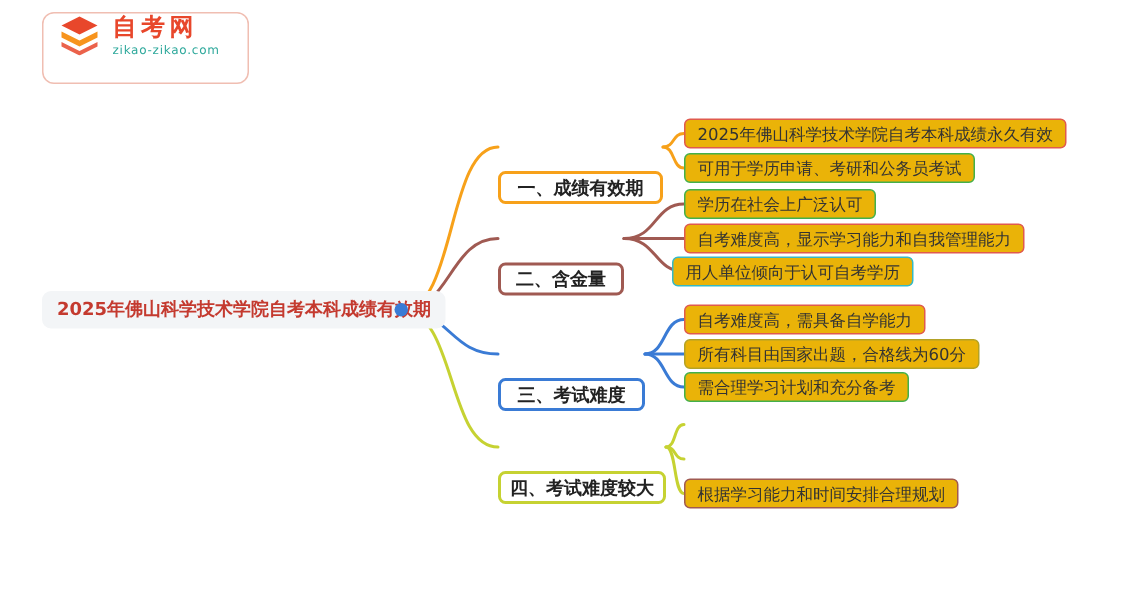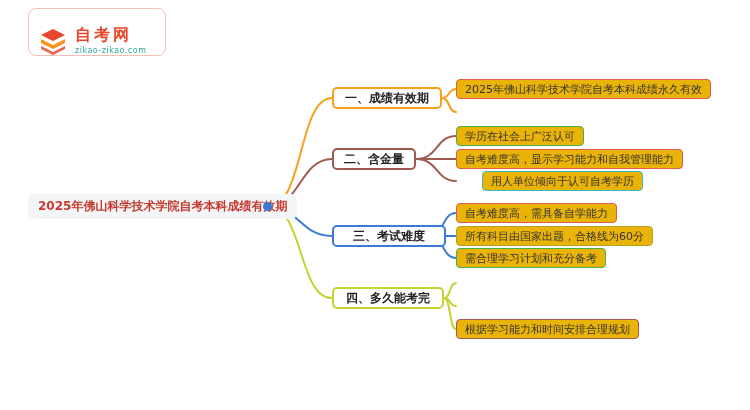--- a/index.html
+++ b/index.html
@@ -10,42 +10,42 @@
     overflow:hidden;
   }
   .canvas { position:relative; width:750px; height:410px; background:#fff; }
 
   .connectors { position:absolute; left:0; top:0; pointer-events:none; }
   .connectors path { fill:none; stroke-width:2; stroke-linecap:round; }
 
   .logo {
     position:absolute; left:28px; top:8px; width:138px; height:48px;
     border:1px solid #f0beb2; border-radius:8px;
-    display:flex; align-items:flex-end; gap:8px; padding:0 10px;
+    display:flex; align-items:flex-start; gap:8px; padding:0 10px;
     background:#fff; cursor:pointer;
   }
   .logo-title { color:#e8472b; font-weight:bold; font-size:16px; letter-spacing:3px; line-height:1.1; }
   .logo-url { color:#2fa99c; font-size:8px; margin-top:2px; letter-spacing:0.5px; }
 
   .root-node {
     position:absolute; left:28px; top:194px;
     padding:4px 10px; background:#f3f5f7; border-radius:6px;
     font-size:12px; font-weight:bold; white-space:nowrap; cursor:pointer;
   }
   .root-dot {
     position:absolute; left:263px; top:202px; width:9px; height:9px;
     border-radius:50%; cursor:pointer;
   }
 
   .branch {
     position:absolute; height:22px; background:#fff;
     border:2px solid #999; border-radius:5px;
     font-size:12px; font-weight:bold; color:#222;
     display:flex; align-items:center; justify-content:center;
-    white-space:nowrap; cursor:pointer;
+    white-space:nowrap; cursor:pointer;margin-top:27px;
   }
 
   .leaf {
     position:absolute; height:20px; background:#eab308;
     border:1.5px solid #999; border-radius:4px;
     font-size:11px; color:#333;
     display:flex; align-items:center; padding:0 8px;
     white-space:nowrap; cursor:pointer;
   }
 </style>
@@ -87,28 +87,29 @@
       <div class="logo-title">自考网</div>
       <div class="logo-url">zikao-zikao.com</div>
     </div>
   </div>
 
   <div class="root-node" style="color: rgb(196, 58, 47);">2025年佛山科学技术学院自考本科成绩有效期</div>
   <div class="root-dot" style="background-color: rgb(58, 123, 213);"></div>
 
   <div class="branch" style="left: 332px; top: 87px; width: 110px; border-color: rgb(247, 161, 26);">一、成绩有效期</div>
   <div class="branch" style="left: 332px; top: 148px; width: 84px; border-color: rgb(160, 90, 82);">二、含金量</div>
-  <div class="branch" style="left: 332px; top: 225px; width: 114px; border-color: rgb(58, 123, 213);">三、考试难度</div>
-  <div class="branch" style="left: 332px; top: 287px; width: 112px; border-color: rgb(198, 210, 50);">四、多久能考完</div>
+  <div class="branch" style="left: 332px; top: 225px; width: 98px; border-color: rgb(58, 123, 213);">三、考试难度</div>
+  <div class="branch" style="left: 332px; top: 287px; width: 112px; border-color: rgb(198, 210, 50);">四、考试难度较大</div>
 
   <div class="leaf" style="left: 456px; top: 79px; border-color: rgb(224, 90, 78);">2025年佛山科学技术学院自考本科成绩永久有效</div>
+  <div class="leaf" style="left: 456px; top: 102px; border-color: rgb(67, 176, 74);">可用于学历申请、考研和公务员考试</div>
 
   <div class="leaf" style="left: 456px; top: 126px; border-color: rgb(67, 176, 74);">学历在社会上广泛认可</div>
   <div class="leaf" style="left: 456px; top: 149px; border-color: rgb(224, 90, 78);">自考难度高，显示学习能力和自我管理能力</div>
-  <div class="leaf" style="left: 482px; top: 171px; border-color: rgb(53, 185, 198);">用人单位倾向于认可自考学历</div>
+  <div class="leaf" style="left: 448px; top: 171px; border-color: rgb(53, 185, 198);">用人单位倾向于认可自考学历</div>
 
   <div class="leaf" style="left: 456px; top: 203px; border-color: rgb(224, 90, 78);">自考难度高，需具备自学能力</div>
   <div class="leaf" style="left: 456px; top: 226px; border-color: rgb(179, 162, 38);">所有科目由国家出题，合格线为60分</div>
   <div class="leaf" style="left: 456px; top: 248px; border-color: rgb(67, 176, 74); text-align: right;">需合理学习计划和充分备考</div>
 
   <div class="leaf" style="left: 456px; top: 319px; border-color: rgb(160, 90, 82);">根据学习能力和时间安排合理规划</div>
 
 </div>
 
 </body></html>

